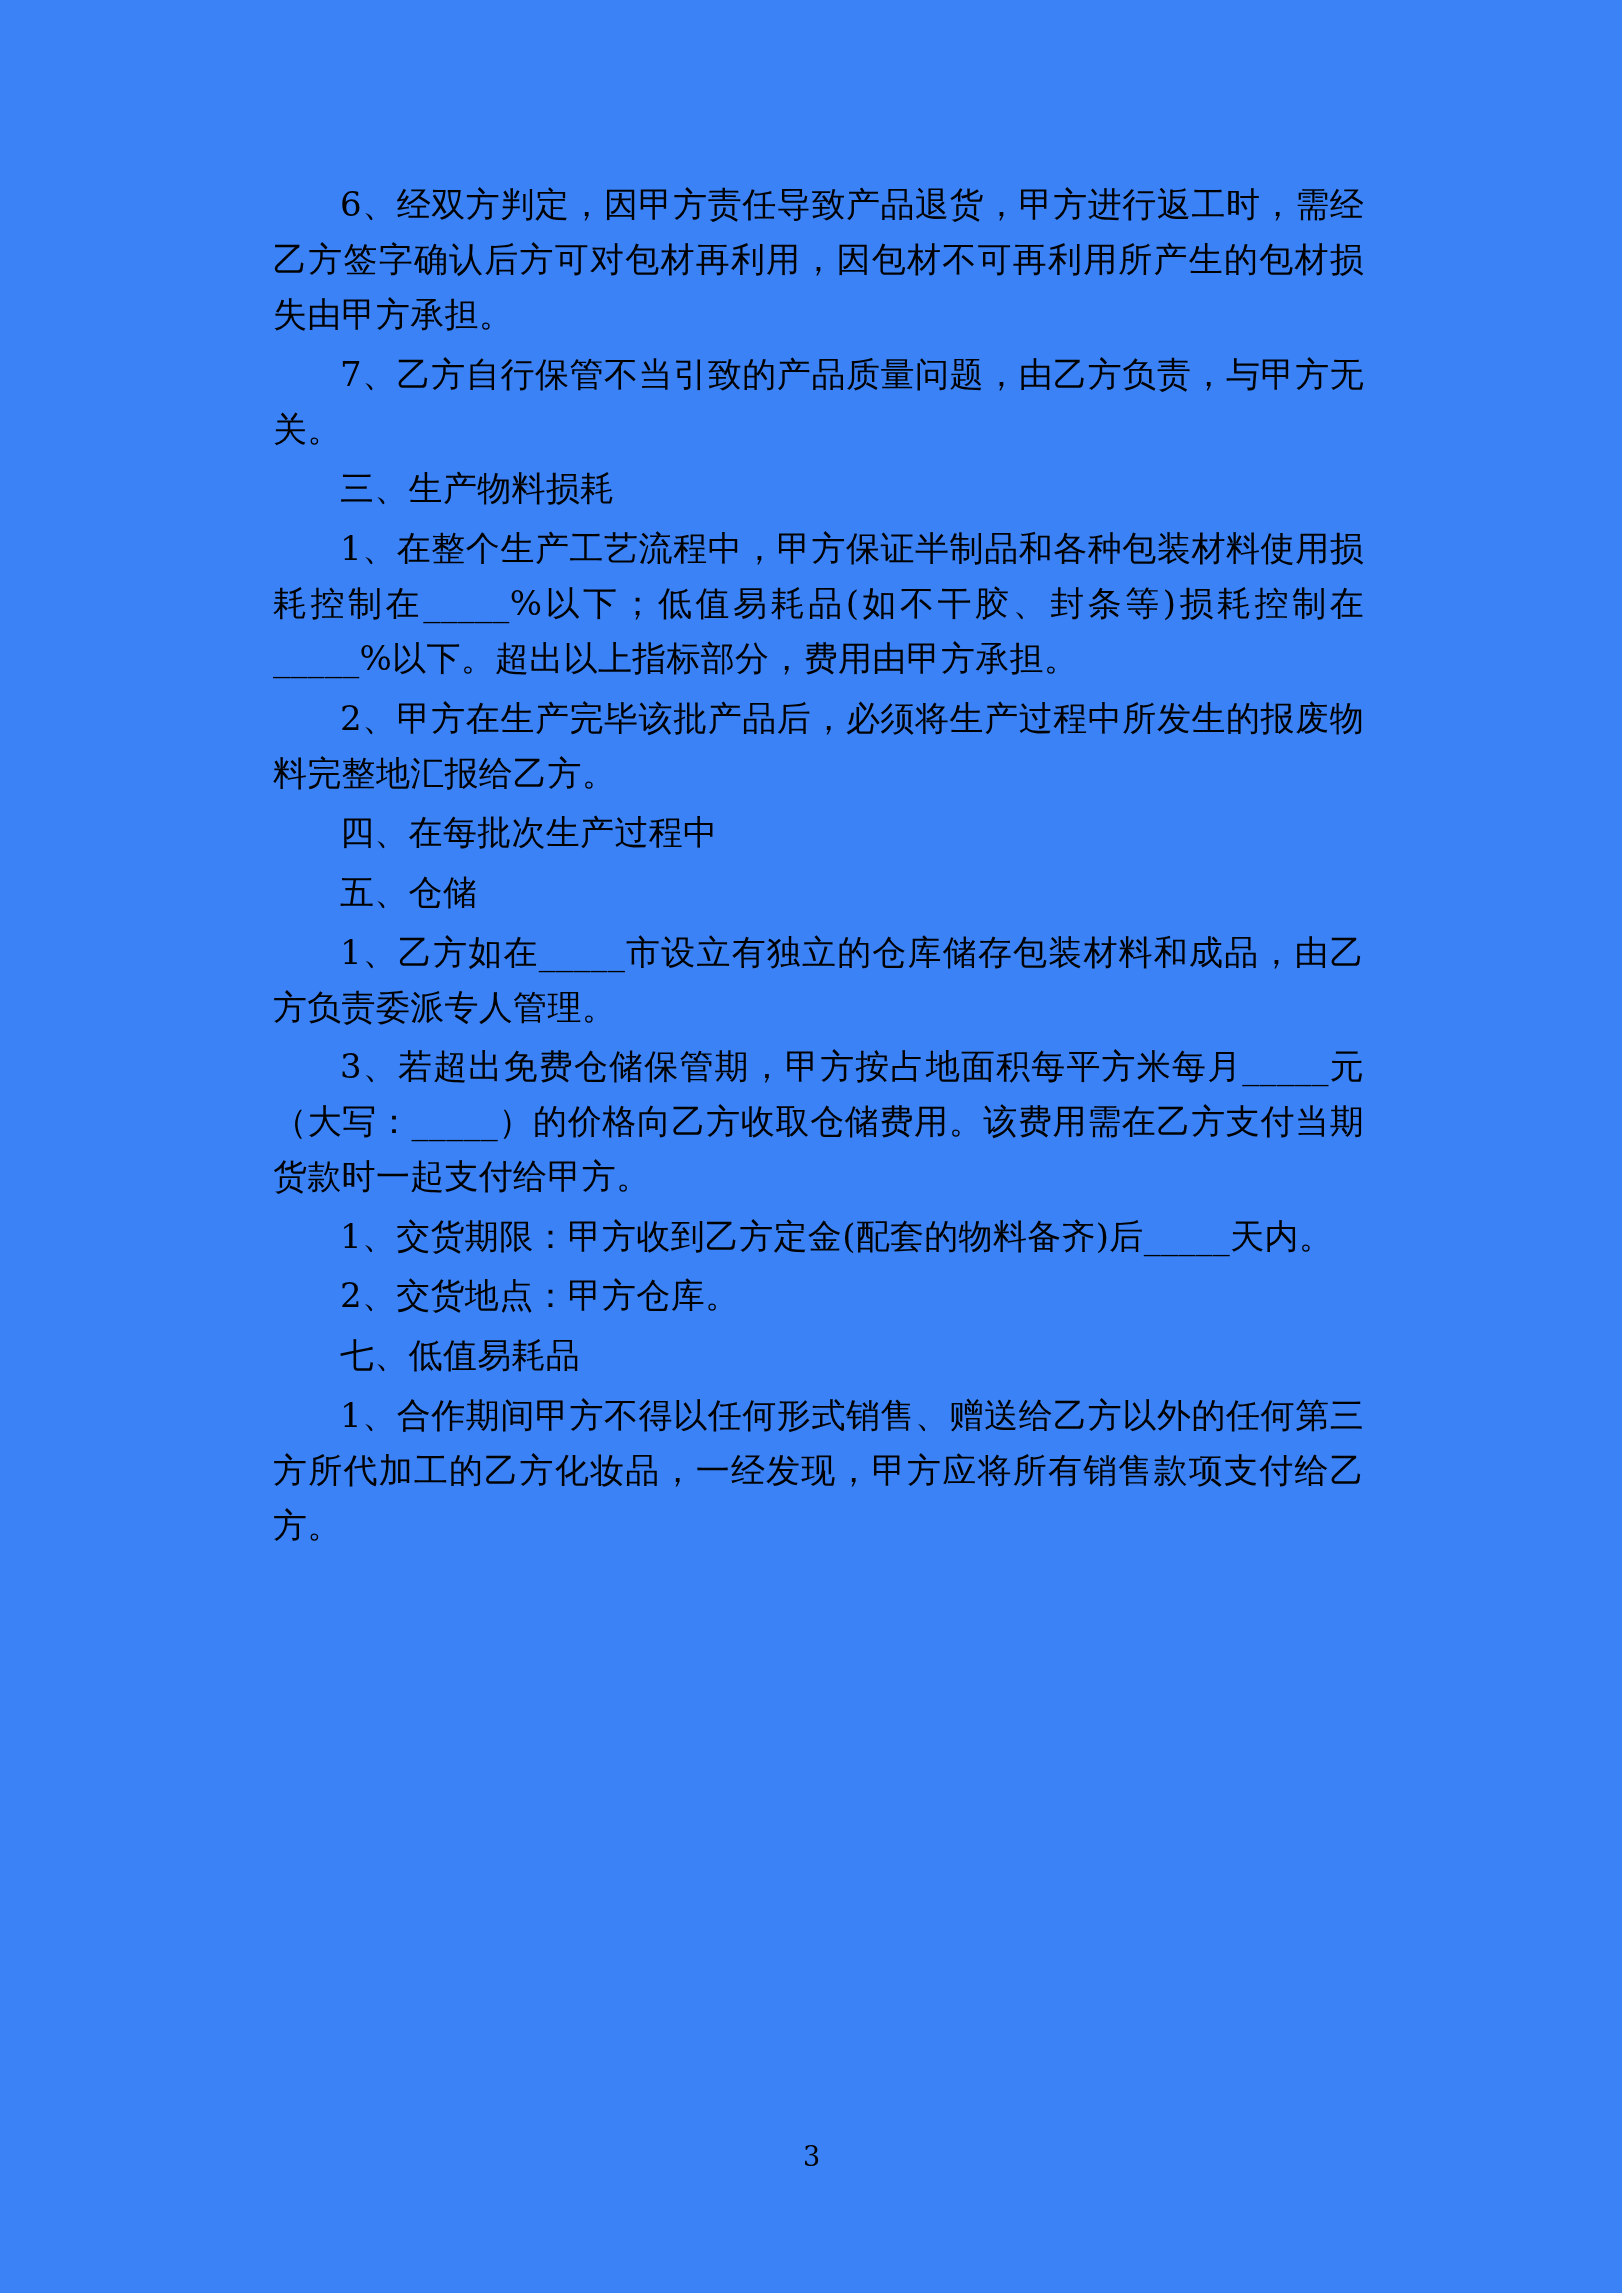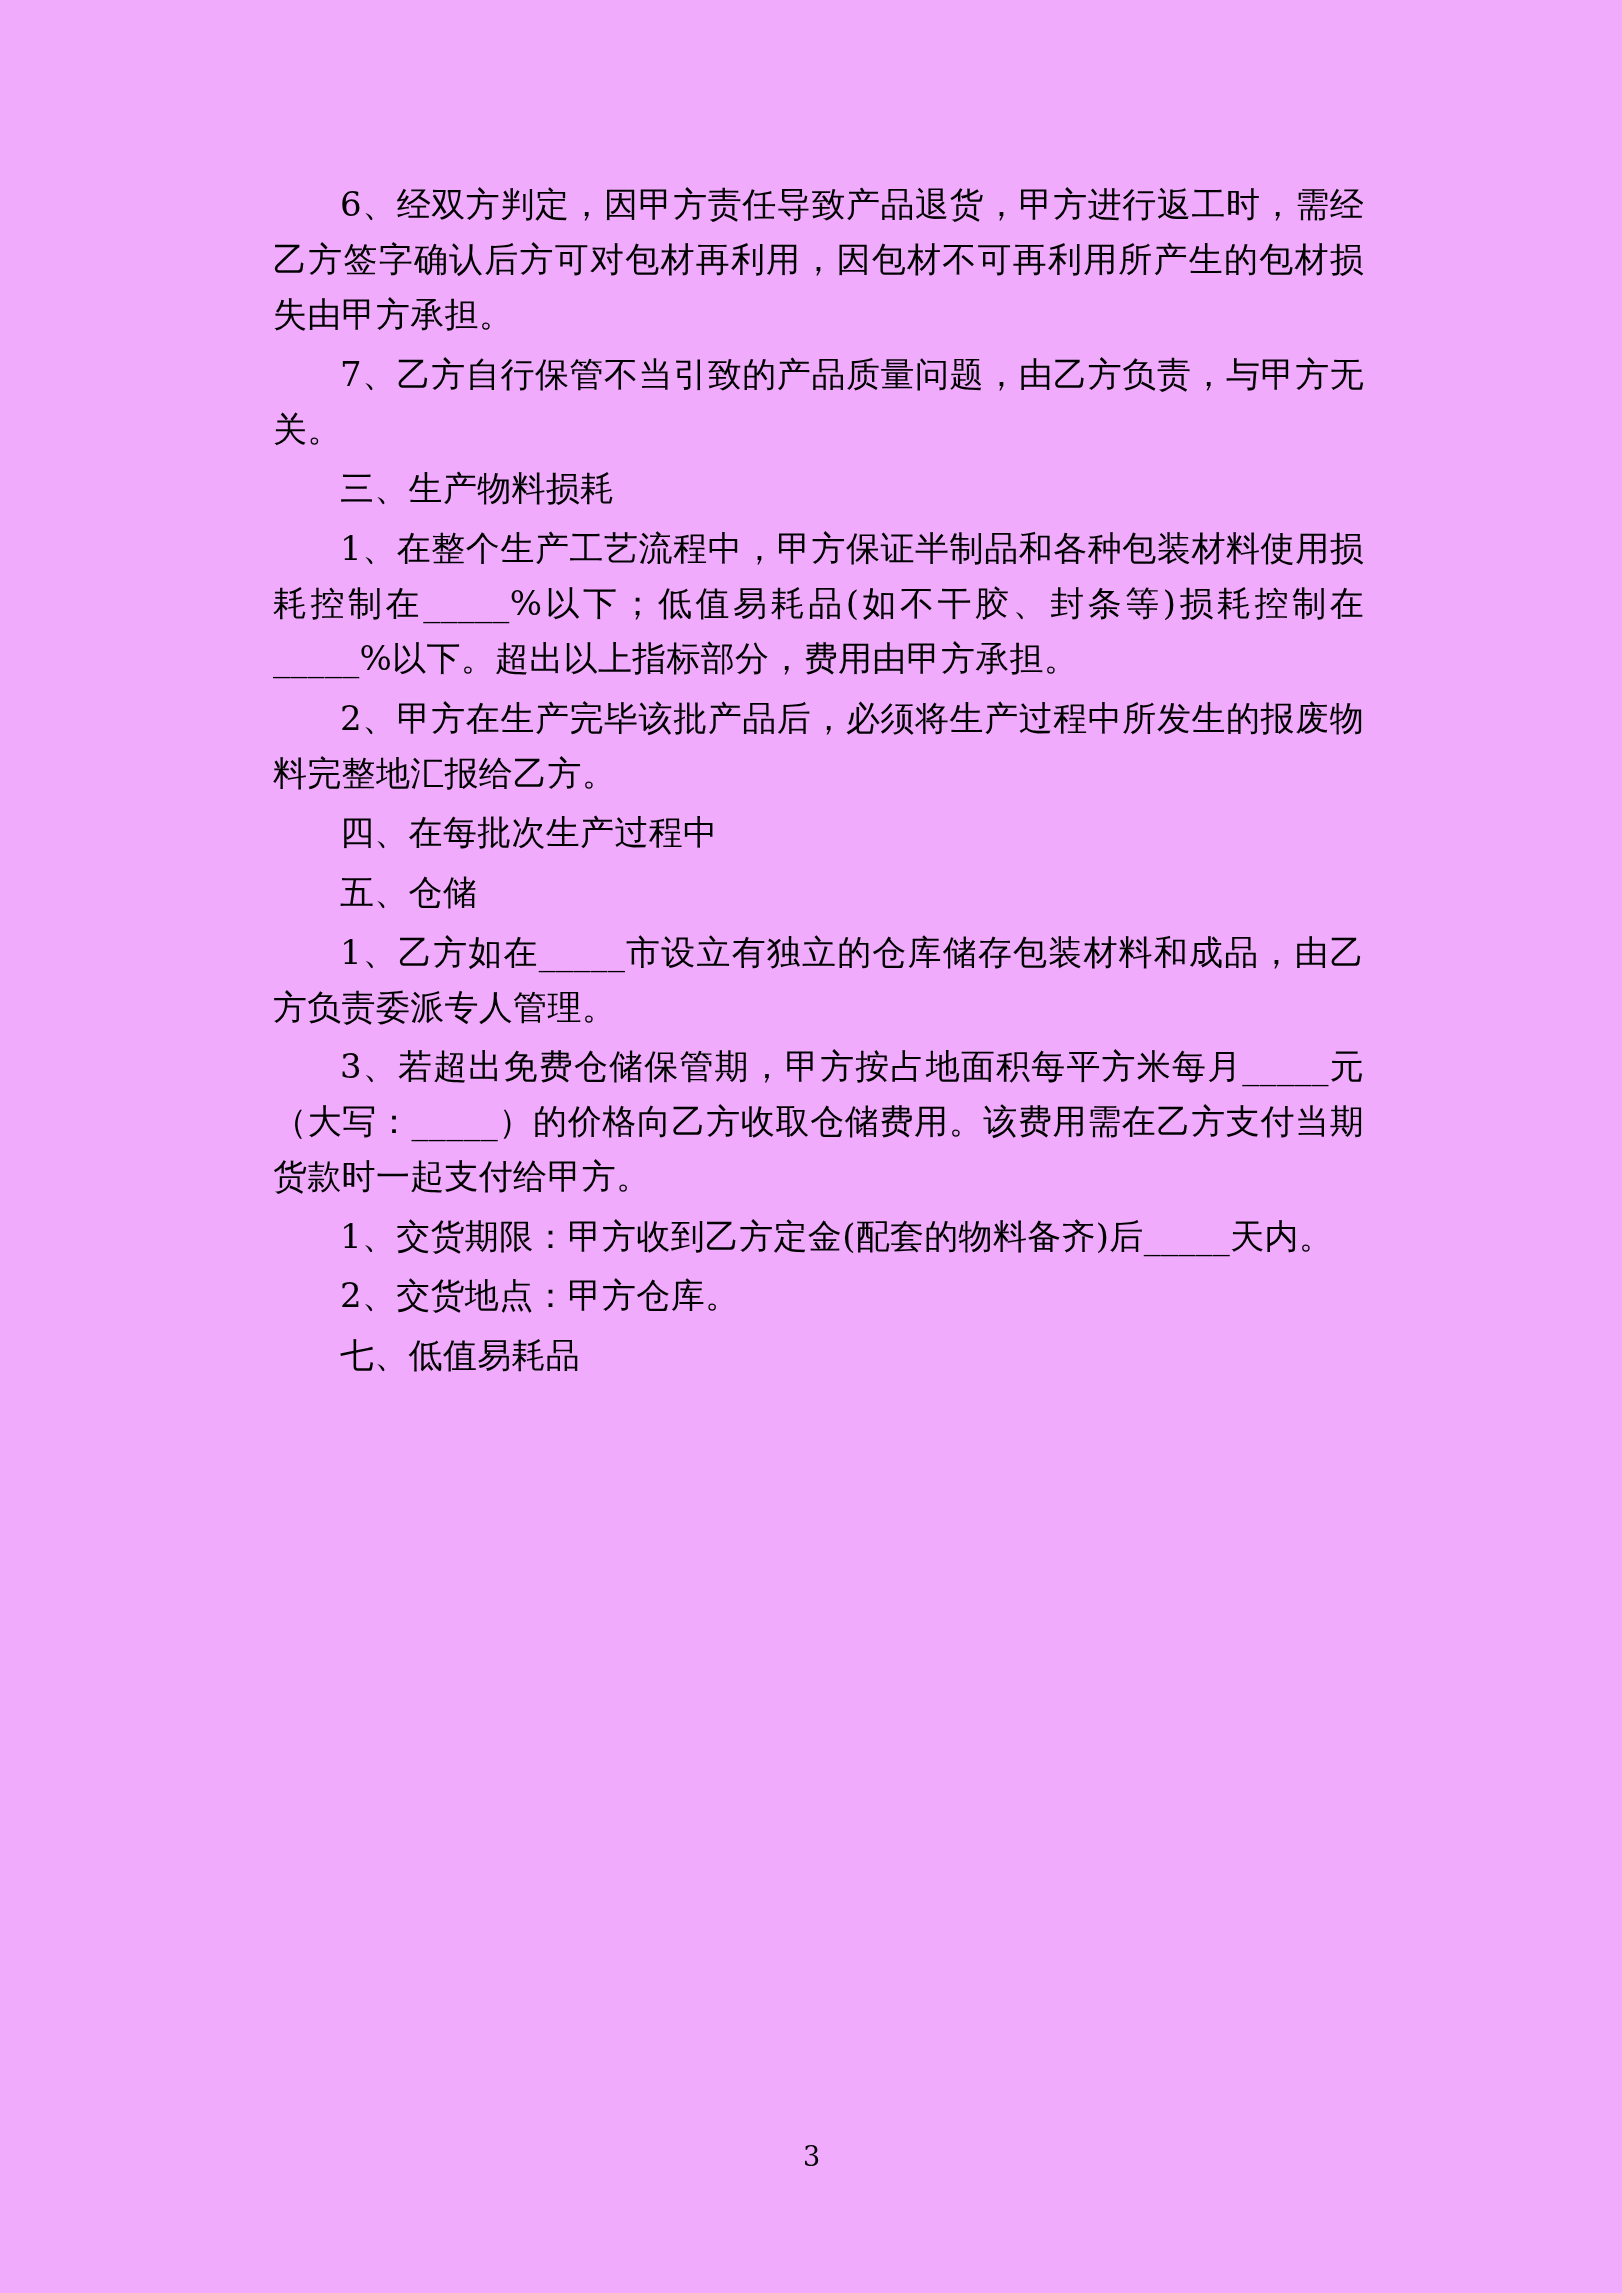--- a/index.html
+++ b/index.html
@@ -9,21 +9,21 @@
   }
   body {
     font-family: "DejaVu Serif", "Liberation Serif", serif;
     color: #000000;
   }
   .page {
     position: relative;
     width: 1623px;
     height: 2294px;
     box-sizing: border-box;
-    background: #f0abfc;
+    background: #3b82f6;
     margin: 0 auto;
     overflow: hidden;
   }
   .content {
     position: absolute;
     left: 273px;
     top: 177px;
     width: 1091px;
   }
   .para {
@@ -58,18 +58,19 @@
     <p class="para indent">三、生产物料损耗</p>
     <p class="para indent">1、在整个生产工艺流程中，甲方保证半制品和各种包装材料使用损耗控制在_____%以下；低值易耗品(如不干胶、封条等)损耗控制在_____%以下。超出以上指标部分，费用由甲方承担。</p>
     <p class="para indent">2、甲方在生产完毕该批产品后，必须将生产过程中所发生的报废物料完整地汇报给乙方。</p>
     <p class="para indent">四、在每批次生产过程中</p>
     <p class="para indent">五、仓储</p>
     <p class="para indent">1、乙方如在_____市设立有独立的仓库储存包装材料和成品，由乙方负责委派专人管理。</p>
     <p class="para indent">3、若超出免费仓储保管期，甲方按占地面积每平方米每月_____元（大写：_____）的价格向乙方收取仓储费用。该费用需在乙方支付当期货款时一起支付给甲方。</p>
     <p class="para indent">1、交货期限：甲方收到乙方定金(配套的物料备齐)后_____天内。</p>
     <p class="para indent">2、交货地点：甲方仓库。</p>
     <p class="para indent">七、低值易耗品</p>
+    <p class="para indent">1、合作期间甲方不得以任何形式销售、赠送给乙方以外的任何第三方所代加工的乙方化妆品，一经发现，甲方应将所有销售款项支付给乙方。</p>
 
   </div>
 
   <div class="pagenum">3</div>
 </div>
 
 
 </body></html>

